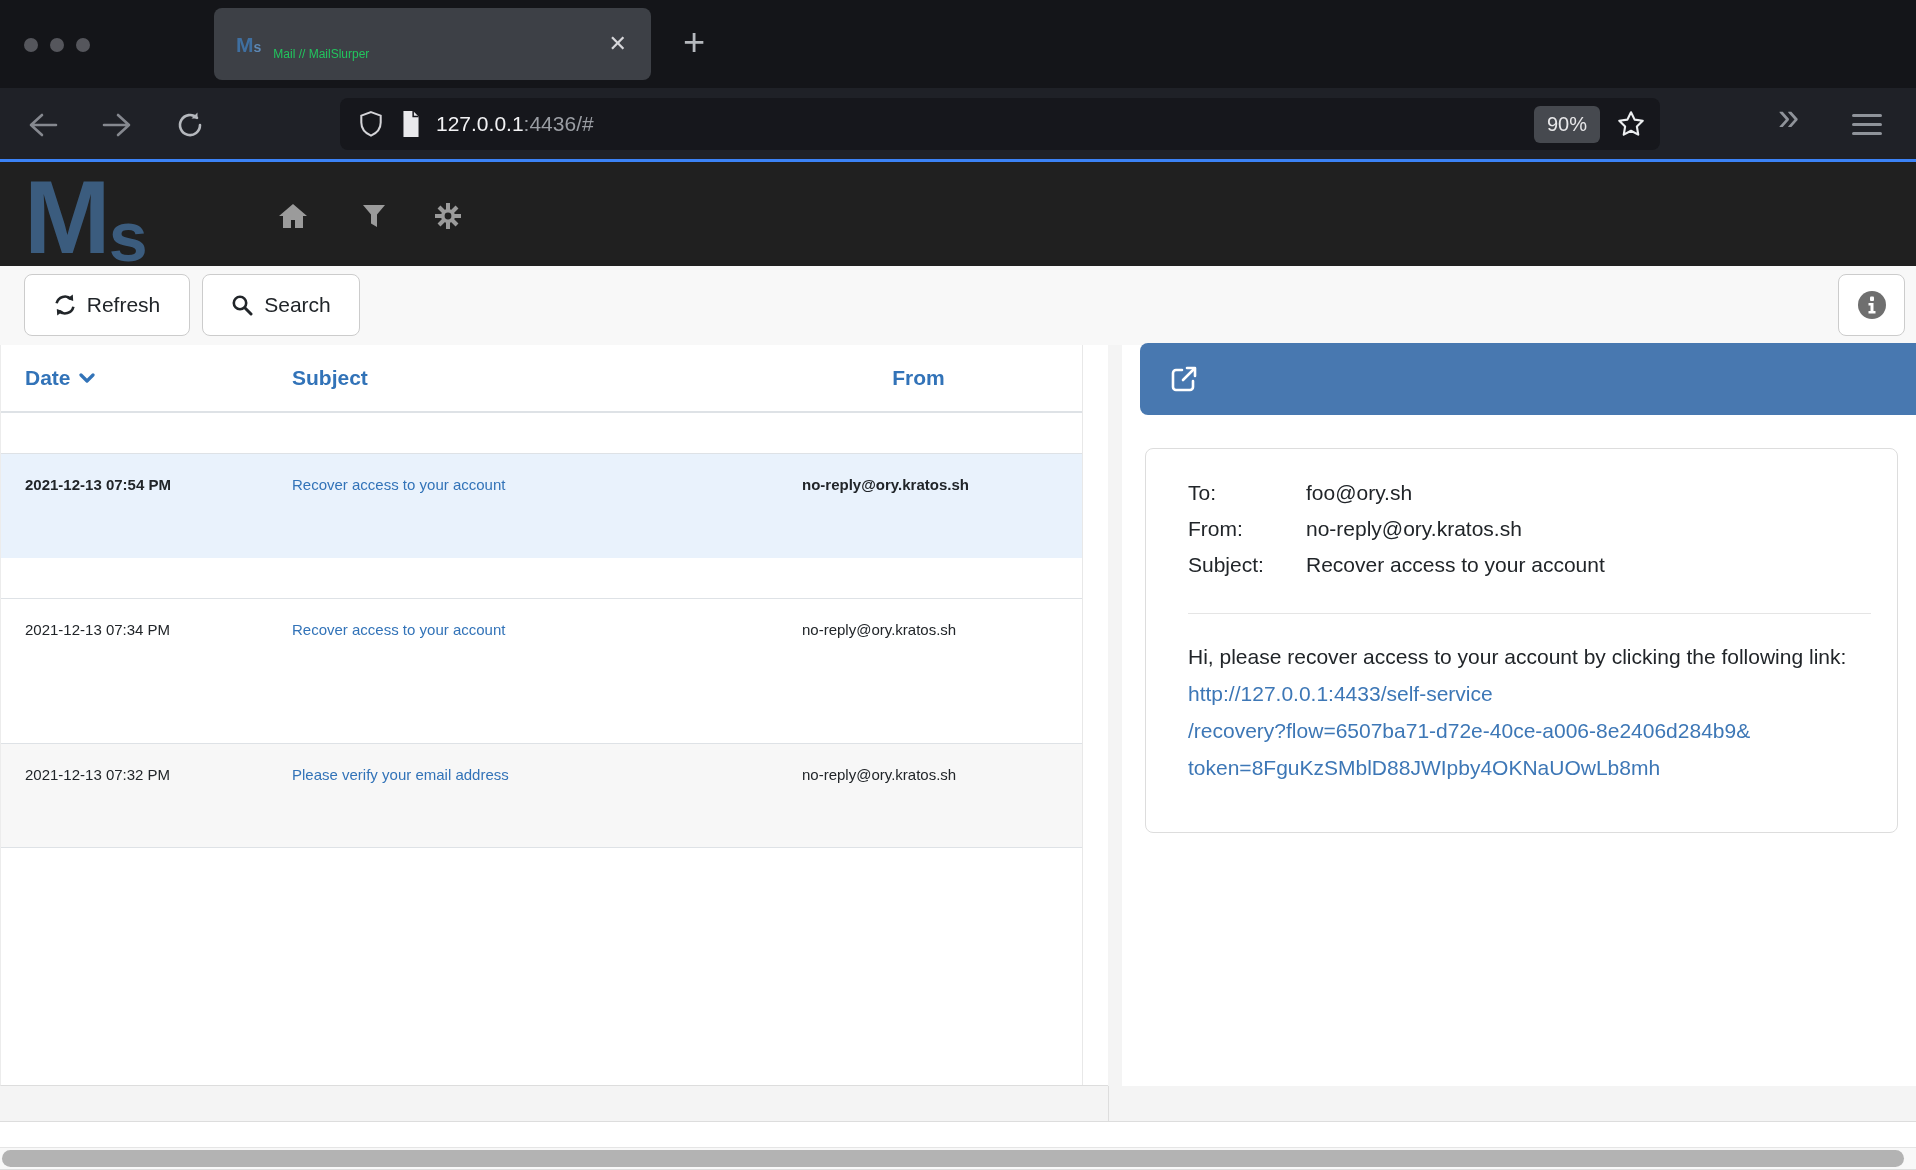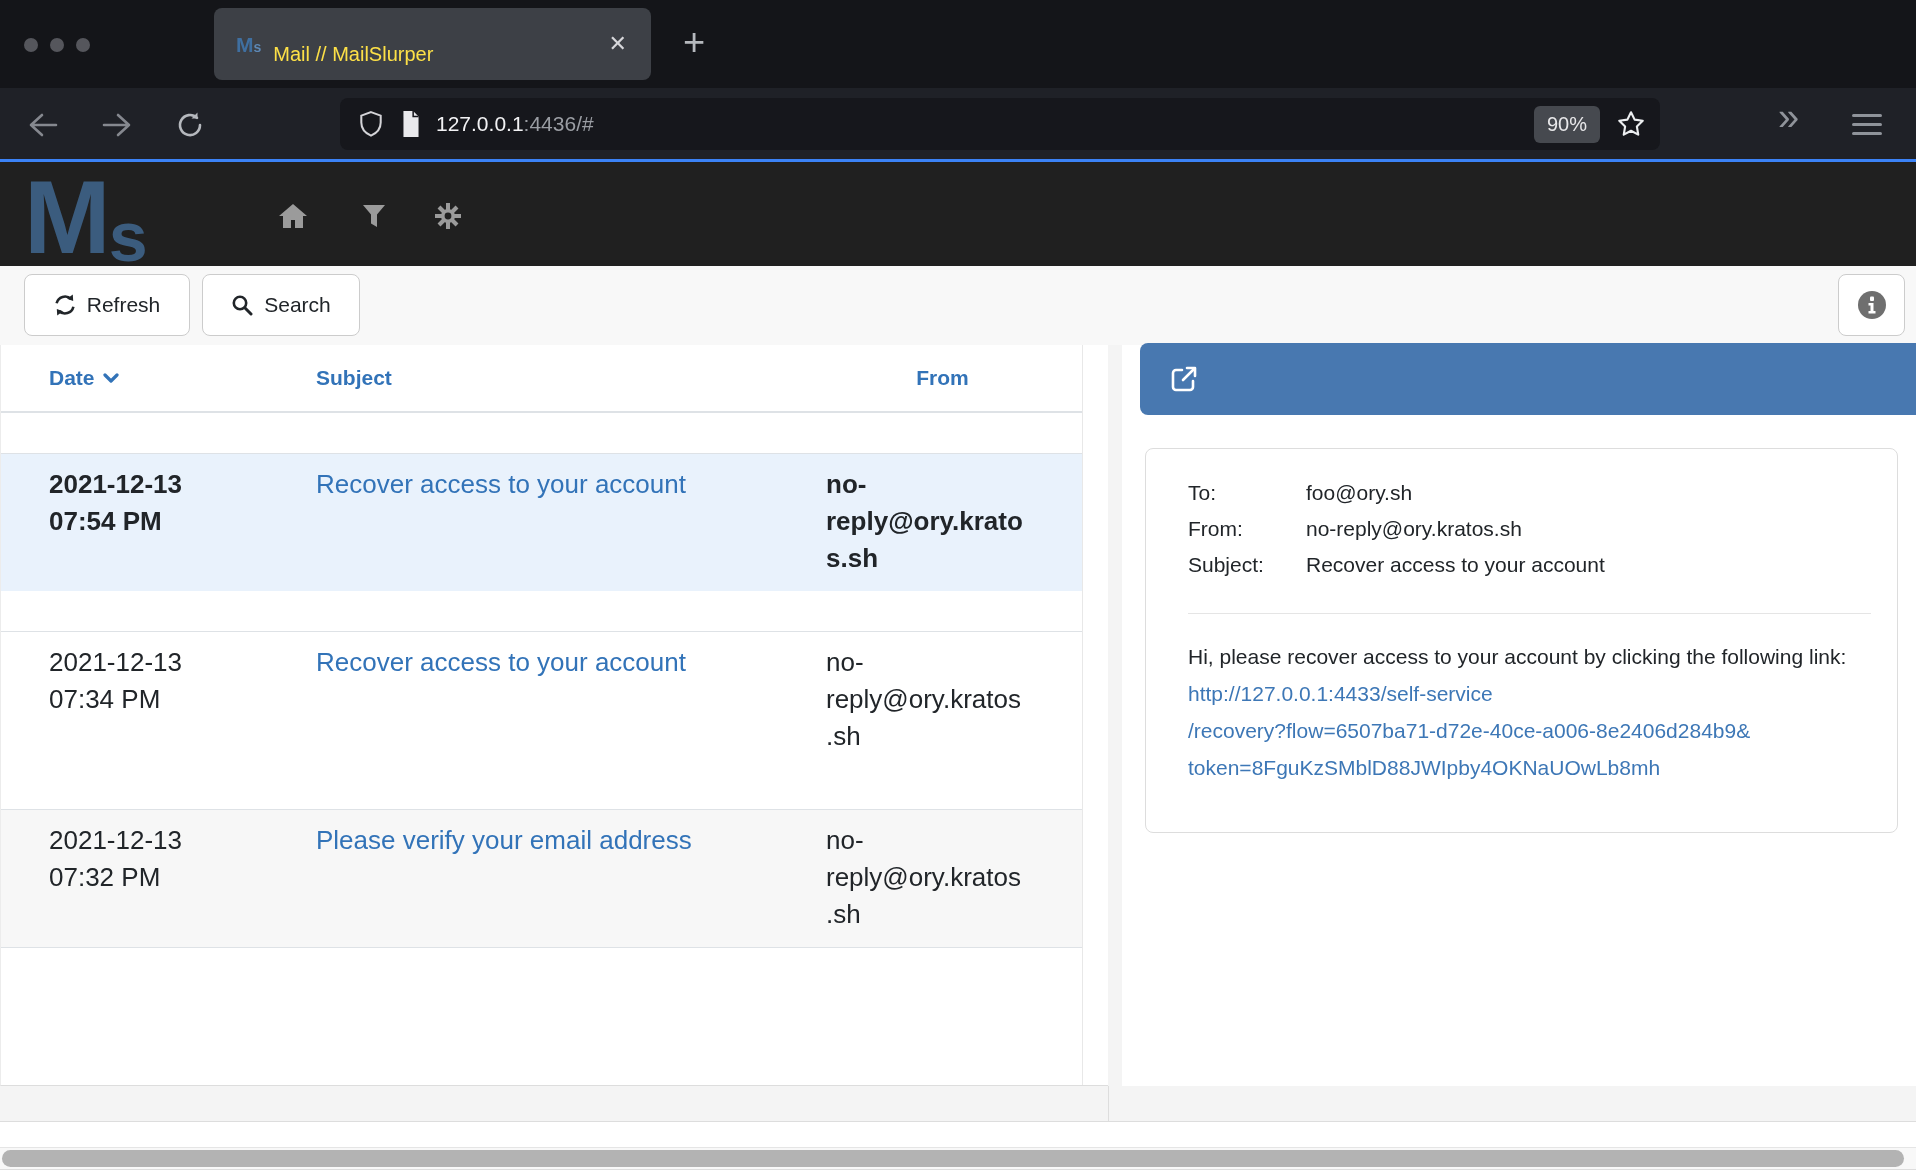--- a/index.html
+++ b/index.html
@@ -8,21 +8,21 @@
   svg { display:block; }
 
   
   .tabbar { position:absolute; left:0; top:0; width:1916px; height:88px; background:#141519; }
   .traffic { position:absolute; left:24px; top:38px; display:flex; gap:12px; }
   .traffic span { width:14px; height:14px; border-radius:50%; background:#55565c; display:block; }
   .tab { position:absolute; left:214px; top:8px; width:437px; height:72px; background:#3d4046; border-radius:8px;
          display:flex; align-items:center; padding:0 18px 0 22px; }
   .favicon { font-weight:900; color:#416fa0; color:#3f6fa0; font-size:21px; line-height:1; }
   .favicon .fs { font-size:14px; color:#5d88b5; }
-  .tab-title { color:#fde047; font-size:20px; margin-left:12px; flex:1; white-space:nowrap; overflow:hidden;margin-top:20px; }
+  .tab-title { color:#22c55e; font-size:12px; margin-left:12px; flex:1; white-space:nowrap; overflow:hidden;margin-top:20px; }
   .tab-close { color:#d7d7db; font-size:22px; padding:4px 6px; cursor:default; }
   .newtab { position:absolute; left:683px; top:18px; color:#b5b8bd; font-size:38px; font-weight:300; line-height:48px; }
 
   .navbar { position:absolute; left:0; top:88px; width:1916px; height:74px; background:#1f2127; border-bottom:3px solid #3b82f6; }
   .nav-ic { position:absolute; top:24px; }
   .urlbar { position:absolute; left:340px; top:10px; width:1320px; height:52px; background:#16171c; border-radius:8px;
             display:flex; align-items:center; padding:0 14px 0 18px; }
   .url-text { font-size:21px; margin-left:14px; flex:1; white-space:nowrap; overflow:hidden; }
   .url-host { color:#f2f2f4; }
   .url-rest { color:#9a9da3; }
@@ -41,26 +41,26 @@
   .btn { position:absolute; top:8px; height:62px; background:#fff; border:1px solid #ccc; border-radius:8px;
          display:flex; align-items:center; justify-content:center; gap:11px; font-size:21px; color:#212529; }
   .btn-refresh { left:24px; width:166px; }
   .btn-search  { left:202px; width:158px; }
   .btn-info    { left:1838px; width:67px; }
 
   
   .list-panel { position:absolute; left:0; top:345px; width:1108px; height:741px; background:#fff;
                 border-left:1px solid #ececec; border-bottom:1px solid #ddd; }
   .gutter { position:absolute; right:0; top:0; bottom:0; width:26px; background:#fff; border-left:1px solid #e8e8e8; }
-  .thead, .trow { display:grid; grid-template-columns:267px 510px 281px; padding-left:24px; width:1082px; }
+  .thead, .trow { display:grid; grid-template-columns:267px 510px 281px; width:1082px; }
   .thead { height:68px; border-bottom:2px solid #dee2e6; align-items:center; color:#3273b8; font-weight:bold; font-size:21px; }
   .th { padding-left:24px; display:flex; align-items:center; gap:8px; }
   .th-from { justify-content:center; padding-left:0; }
   .rows { margin-top:38px; }
-  .trow { min-height:105px; border-top:1px solid #dee2e6; font-size:26px; color:#212529; line-height:37px;margin-top:40px; }
+  .trow { min-height:105px; border-top:1px solid #dee2e6; font-size:15px; color:#212529; line-height:37px;margin-top:40px; }
   .trow:last-child { border-bottom:1px solid #dee2e6; }
   .trow.striped { background:#f7f7f7; }
   .trow.selected { background:#e9f2fc; }
   .trow.selected .c-date, .trow.selected .c-from { font-weight:bold; }
   .c-date { padding:12px 60px 14px 24px; }
   .c-subj { padding:12px 24px 14px 24px; }
   .c-subj a { color:#3273b8; text-decoration:none; }
   .c-from { padding:12px 60px 14px 24px; overflow-wrap:break-word; }
 
   

